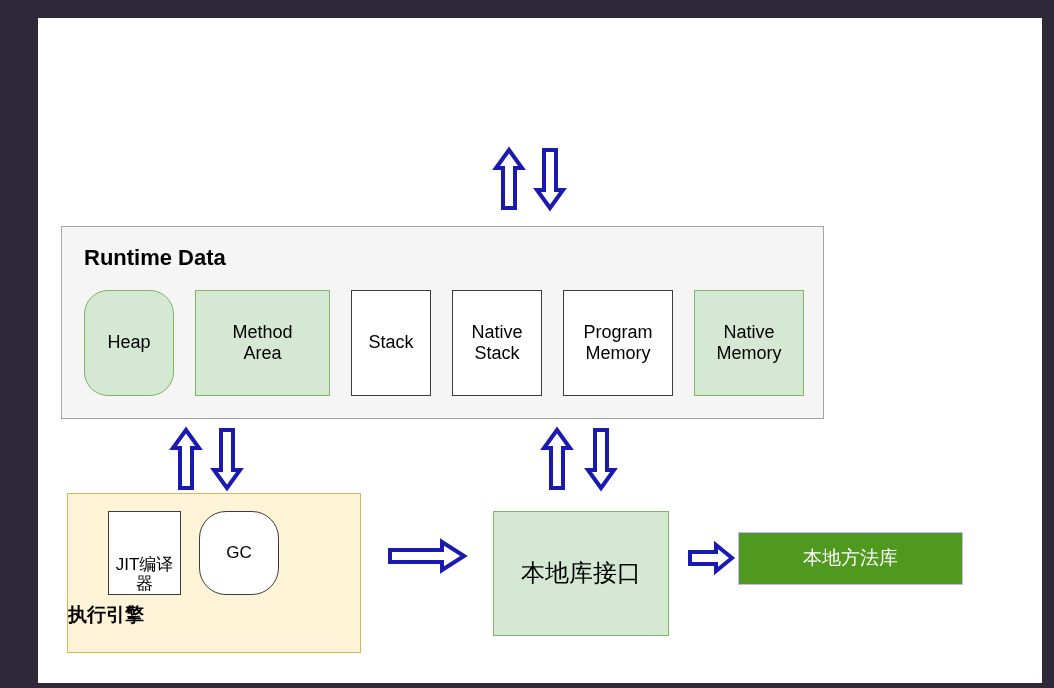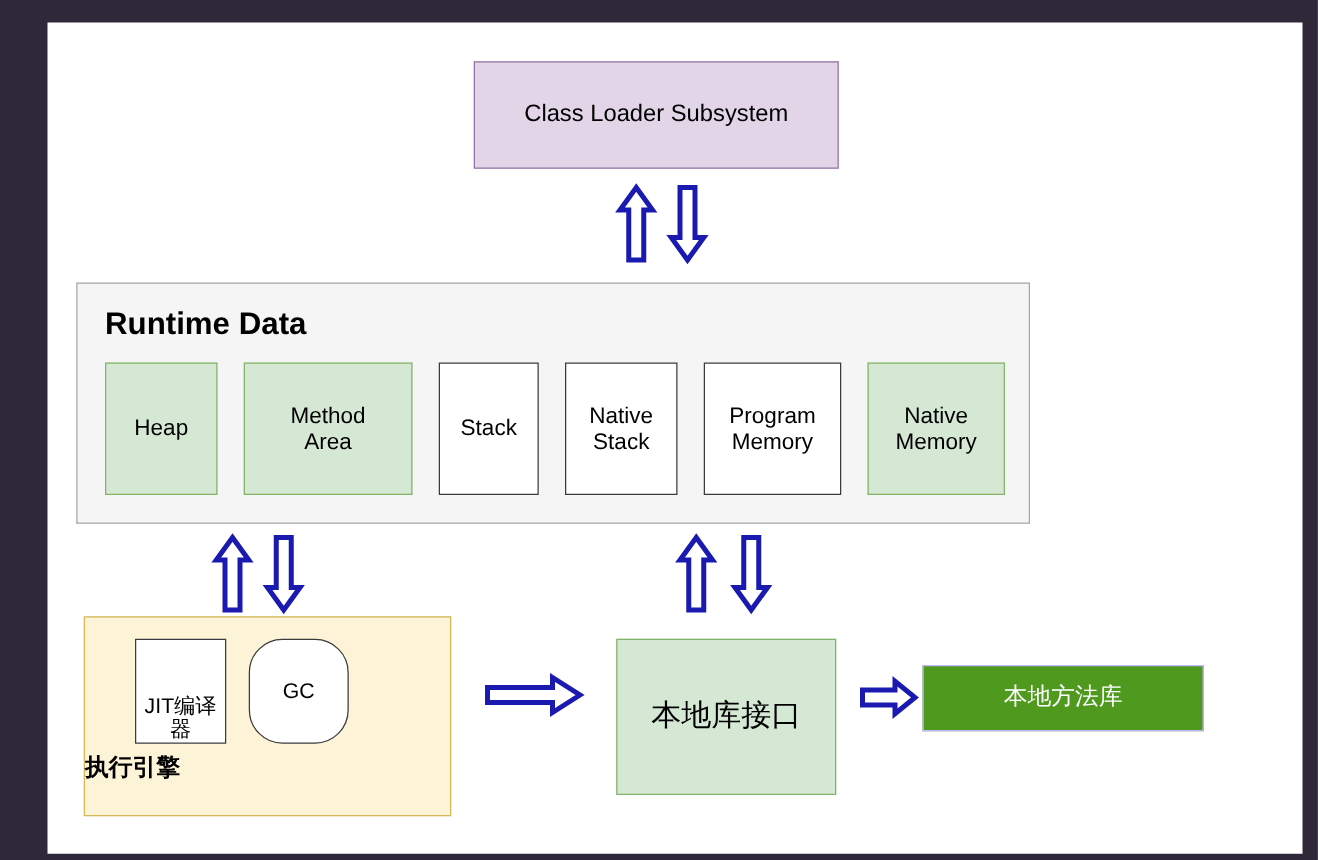--- a/index.html
+++ b/index.html
@@ -63,21 +63,21 @@
   .n-runtime {
     left: 23px; top: 208px;
     width: 763px; height: 193px;
     background: #f5f5f5;
     border: 1px solid #a6a6a6;
     display: block;
   }
   .runtime-title {
     position: absolute;
     left: 22px; top: 18px;
-    font-size: 25px;
+    font-size: 22px;
     font-weight: bold;
     color: #000000;
   }
 
   
   .cell {
     position: absolute;
     box-sizing: border-box;
     top: 63px;
     height: 106px;
@@ -166,39 +166,36 @@
     stroke-linejoin: miter;
   }
 </style>
 </head>
 <body>
 
 <div id="viewport">
   <div id="page">
     <div id="canvas">
 
-      <div class="node n-classloader">
-        <span>Class Loader Subsystem</span>
-      </div>
 
       <div class="arrow" style="left:456px; top:130px;">
         <svg width="30" height="62" viewBox="0 0 30 62" aria-hidden="true">
           <polygon points="15,2 28,20 21,20 21,60 9,60 9,20 2,20"></polygon>
         </svg>
       </div>
       <div class="arrow" style="left:497px; top:130px;">
         <svg width="30" height="62" viewBox="0 0 30 62" aria-hidden="true">
           <polygon points="15,60 2,42 9,42 9,2 21,2 21,42 28,42"></polygon>
         </svg>
       </div>
 
       <div class="node n-runtime">
         <div class="runtime-title">Runtime Data</div>
 
-        <div class="cell green" style="left:22px; width:90px;">
+        <div class="cell green" style="left:22px; width:90px;border-radius:24px;">
           <span>Heap</span>
         </div>
 
         <div class="cell green" style="left:133px; width:135px;">
           <span>Method
 Area</span>
         </div>
 
         <div class="cell plain" style="left:289px; width:80px;">
           <span>Stack</span>

